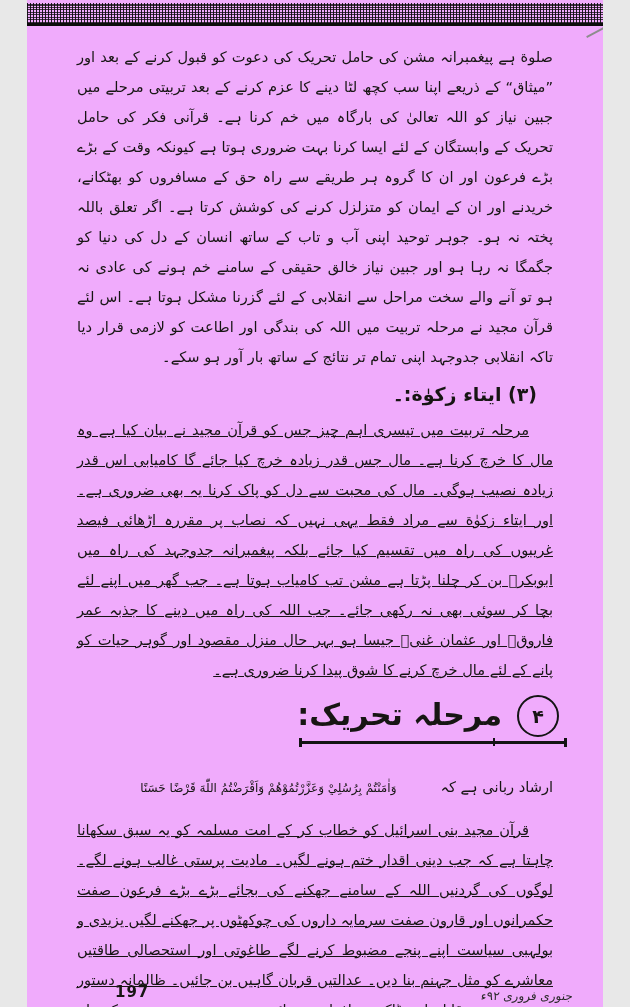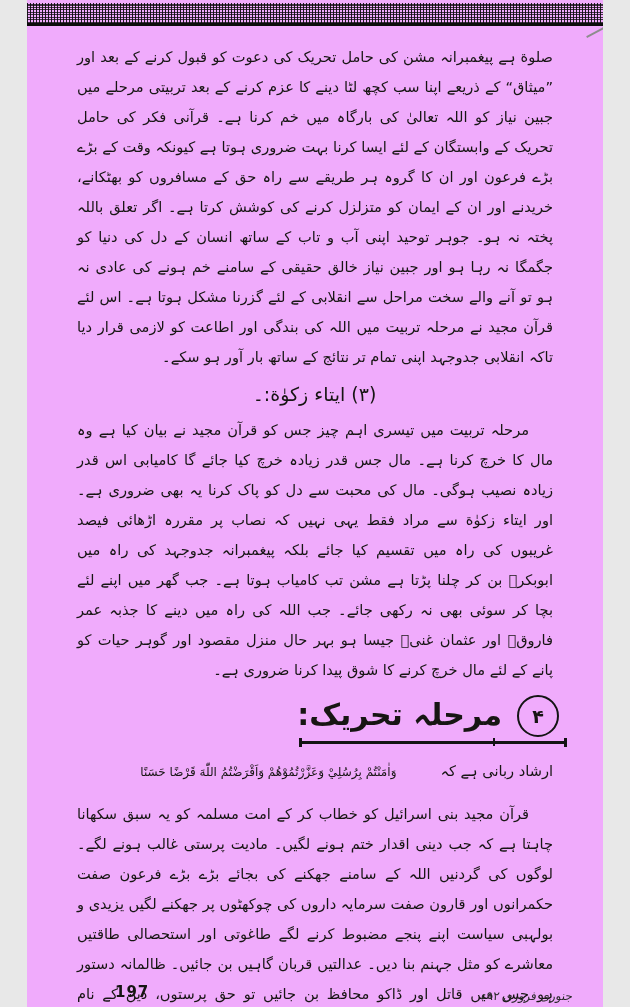--- a/index.html
+++ b/index.html
@@ -26,25 +26,25 @@
   }
   .content{
     position:absolute;top:42px;left:50px;right:50px;bottom:30px;
     direction:rtl;
     text-align:justify;
     font-size:14.6px;
     line-height:30px;
     letter-spacing:.1px;
   }
   .para{margin:0 0 3px 0;}
-  .indent{text-indent:24px;}
+  .indent{text-indent:24px;text-decoration:underline;}
   .h-zakat{
-    font-size:19px;font-weight:normal;
-    margin:7px 1px 6px 0;
-    text-align:center;
+    font-size:19px;font-weight:bold;
+    margin:7px 16px 6px 0;
+    text-align:right;
   }
   .h-tehreek{
     display:flex;direction:rtl;align-items:center;gap:15px;
     margin:10px -6px 0 0;
   }
   .circle{
     flex:0 0 auto;
     width:38px;height:38px;border:2.5px solid #141414;border-radius:50%;
     display:flex;align-items:center;justify-content:center;
     font-size:19px;font-weight:bold;line-height:1;
@@ -62,21 +62,21 @@
   }
   .underline::before{right:0;}
   .underline::after{left:0;}
   .underline .mid-tick{
     position:absolute;top:-3px;right:72px;width:2.5px;height:8px;background:#141414;
   }
   .verse-line{
     display:flex;direction:rtl;align-items:baseline;gap:44px;
     margin:2px 0 12px 0;
   }
-  .verse-lead{white-space:nowrap;}
+  .verse-lead{white-space:nowrap;margin-top:16px;}
   .verse-arabic{
     font-weight:normal;font-size:12px;letter-spacing:.3px;
     white-space:nowrap;
   }
   .footer-pageno{
     position:absolute;left:88px;bottom:6px;
     font-size:15px;font-weight:bold;letter-spacing:1px;
   }
   .footer-date{
     position:absolute;right:30px;bottom:4px;

